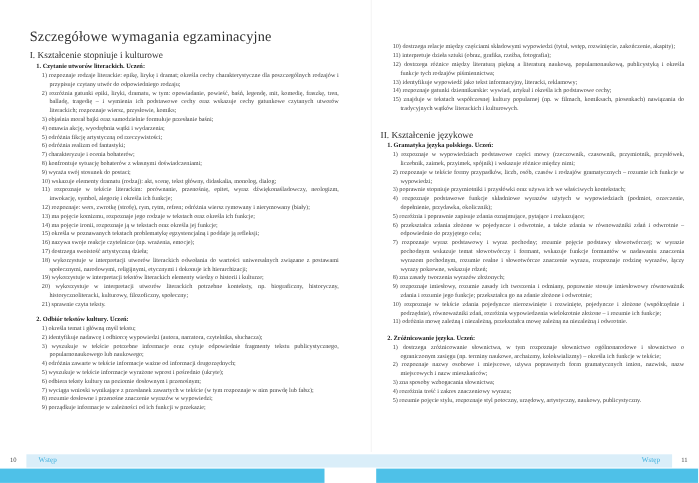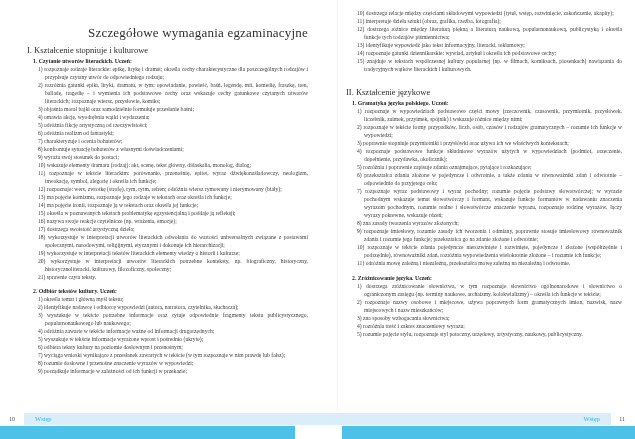--- a/index.html
+++ b/index.html
@@ -13,33 +13,32 @@
     font-family: "Liberation Serif", "DejaVu Serif", serif;
     color: #3d3d3d;
     -webkit-text-size-adjust: none;
   }
   .page {
     position: absolute;
     top: 0;
     height: 439px;
   }
   .page-left  { left: 0;     width: 318px; padding: 26px 10px 0 27px; }
-  .page-right { left: 318px; width: 317px; padding: 9px 13px 0 28px; }
+  .page-right { left: 318px; width: 317px; padding: 39px 13px 0 28px; }
   .spine {
     position: absolute;
     left: 337px; top: 0;
     width: 1px; height: 411px;
     background: #f4f4f4;
   }
   .doc-title {
     font-size: 13px;
     line-height: 14px;
     color: #2f2f2f;
     letter-spacing: 0.2px;
-    text-align: right;
   }
   .section-heading {
     font-size: 8.5px;
     line-height: 10px;
     margin-top: 5px;
     color: #2b2b2b;
   }
   .section-heading-2 { margin-top: 14px; }
   .sub-heading {
     font-size: 5.8px;

